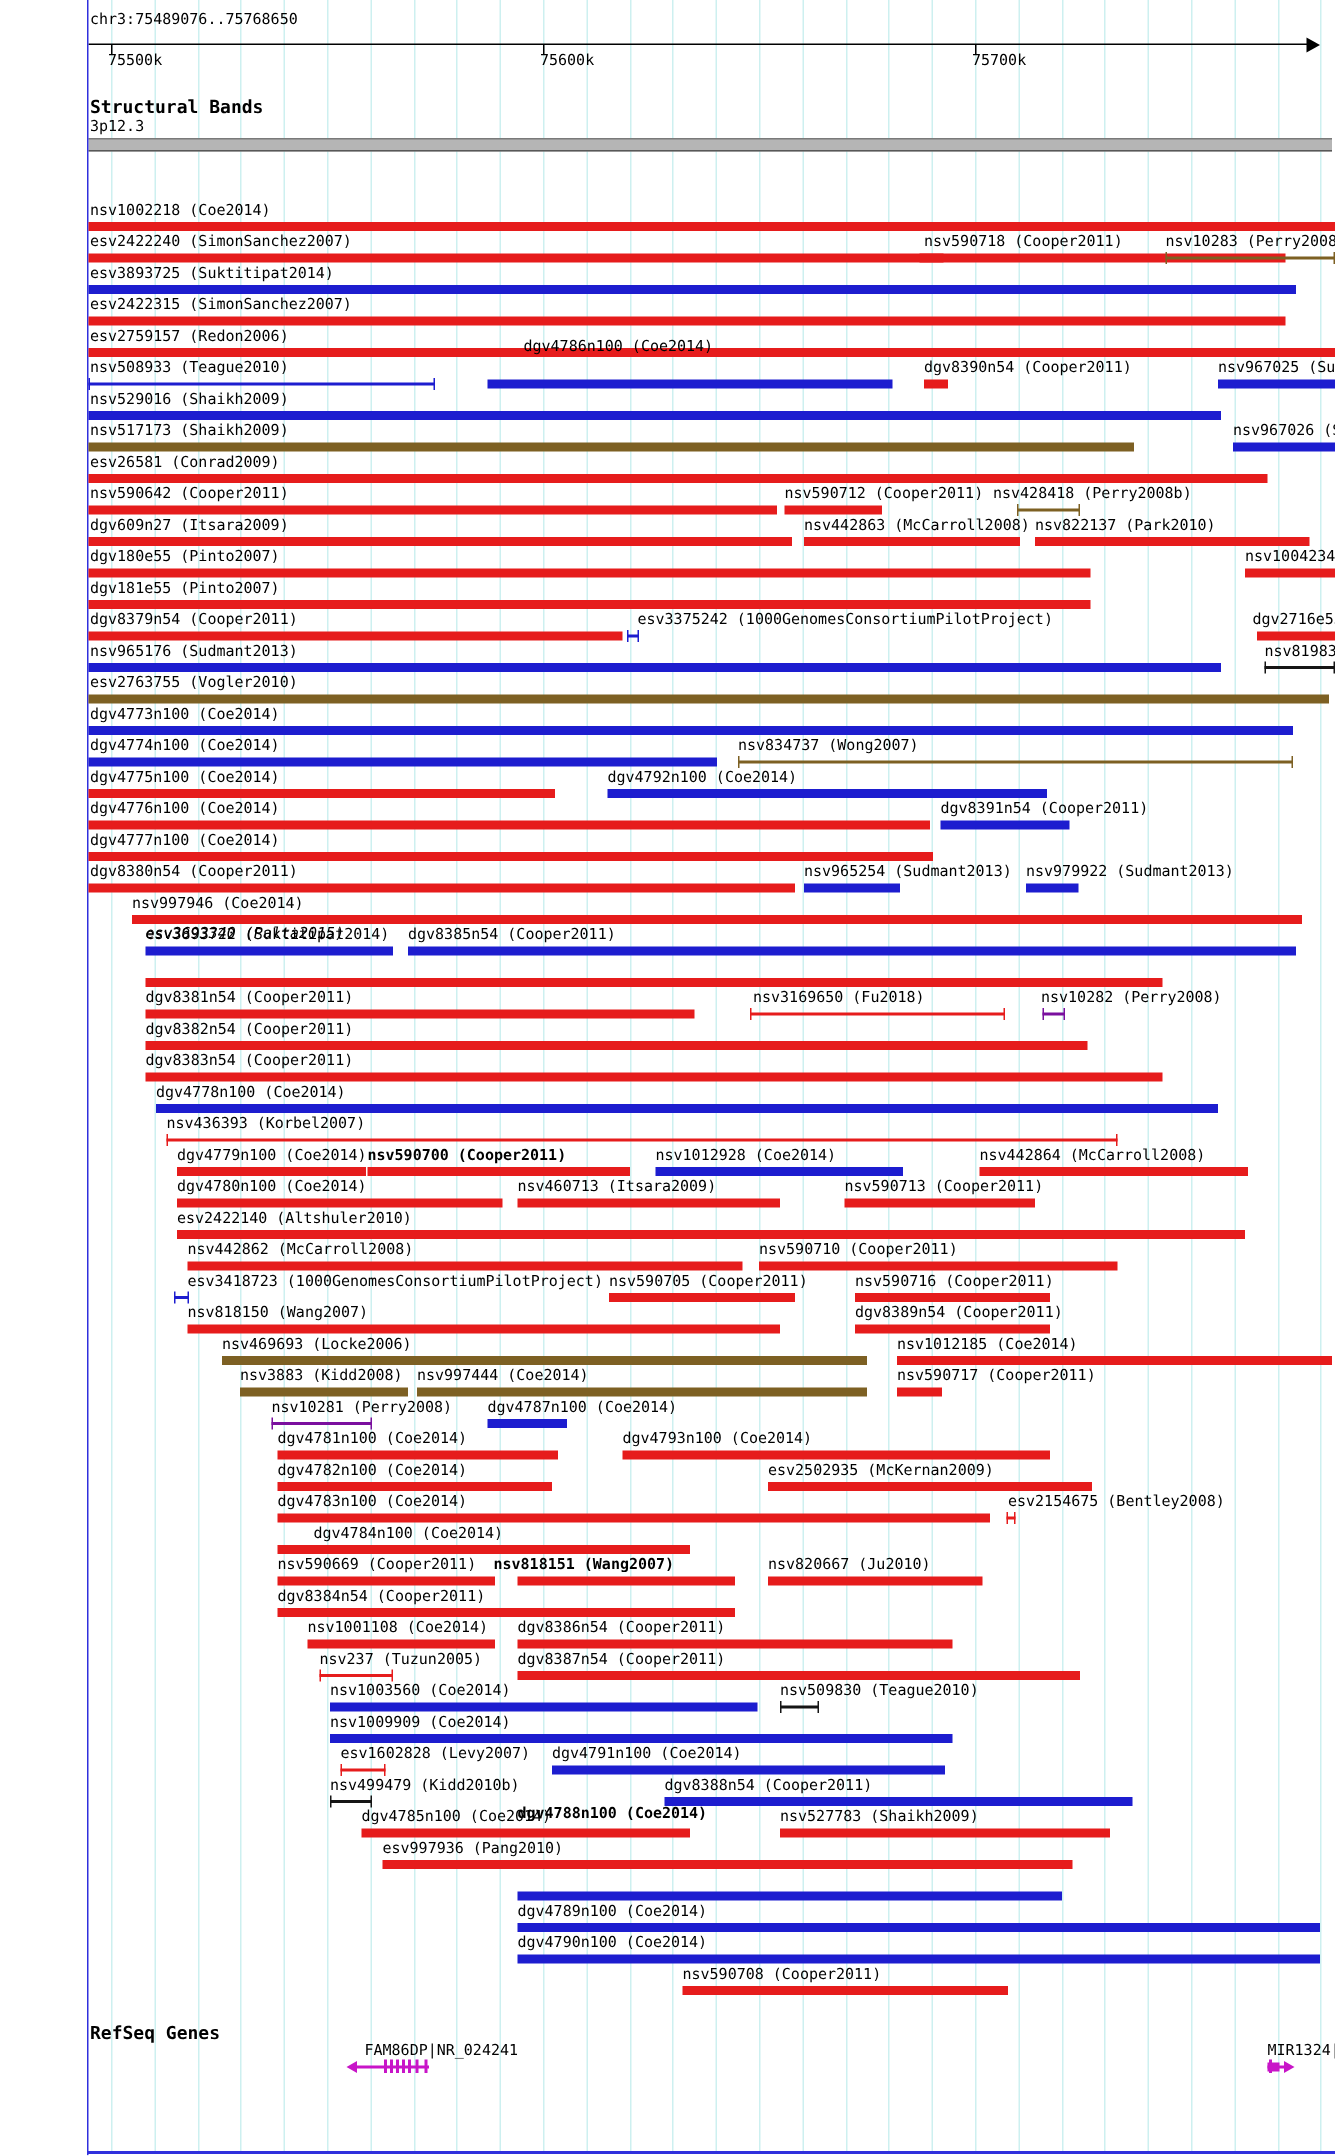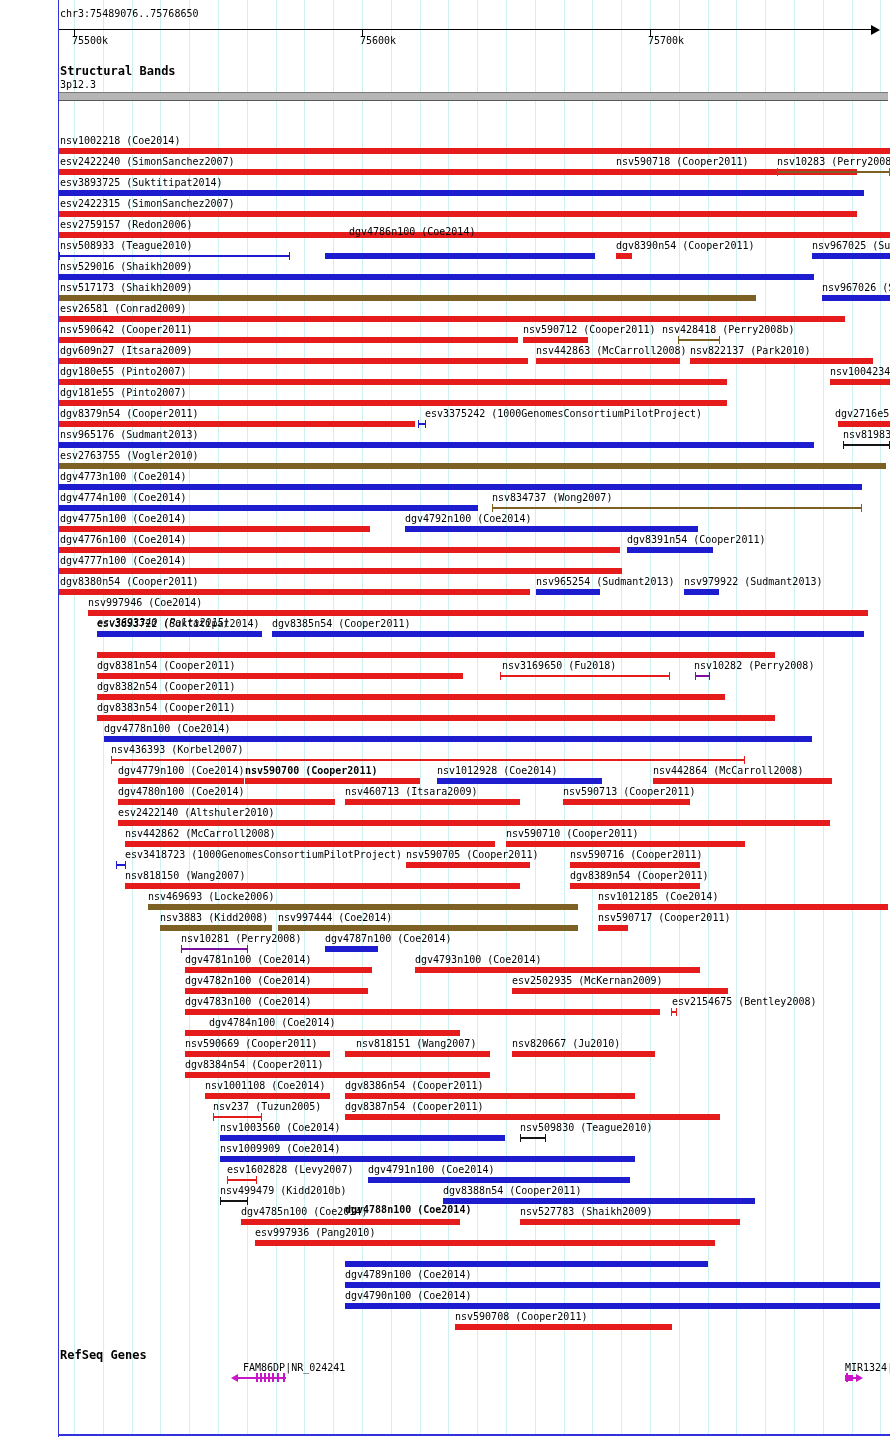--- a/index.html
+++ b/index.html
@@ -286,21 +286,21 @@
       <div class="txt" style="left: 672px; top: 996px;">esv2154675 (Bentley2008)</div>
       <div class="thin" style="left: 671px; top: 1008px; width: 6px;">
         <div class="ln" style="background: rgb(230, 28, 28);"></div>
         <div class="tk" style="left: 0px; background: rgb(230, 28, 28);"></div>
         <div class="tk" style="right: 0px; background: rgb(230, 28, 28);"></div>
       </div>
       <div class="txt" style="left: 185px; top: 1017px; margin-left: 24px;">dgv4784n100 (Coe2014)</div>
       <div class="vbar" style="left: 185px; top: 1030px; width: 275px; background: rgb(230, 28, 28);"></div>
       <div class="txt" style="left: 185px; top: 1038px;">nsv590669 (Cooper2011)</div>
       <div class="vbar" style="left: 185px; top: 1051px; width: 145px; background: rgb(230, 28, 28);"></div>
-      <div class="txt" style="left: 356px; top: 1038px;">nsv818151 (Wang2007)</div>
+      <div class="txt" style="left: 329px; top: 1038px; font-weight: bold;">nsv818151 (Wang2007)</div>
       <div class="vbar" style="left: 345px; top: 1051px; width: 145px; background: rgb(230, 28, 28);"></div>
       <div class="txt" style="left: 512px; top: 1038px;">nsv820667 (Ju2010)</div>
       <div class="vbar" style="left: 512px; top: 1051px; width: 143px; background: rgb(230, 28, 28);"></div>
       <div class="txt" style="left: 185px; top: 1059px;">dgv8384n54 (Cooper2011)</div>
       <div class="vbar" style="left: 185px; top: 1072px; width: 305px; background: rgb(230, 28, 28);"></div>
       <div class="txt" style="left: 205px; top: 1080px;">nsv1001108 (Coe2014)</div>
       <div class="vbar" style="left: 205px; top: 1093px; width: 125px; background: rgb(230, 28, 28);"></div>
       <div class="txt" style="left: 345px; top: 1080px;">dgv8386n54 (Cooper2011)</div>
       <div class="vbar" style="left: 345px; top: 1093px; width: 290px; background: rgb(230, 28, 28);"></div>
       <div class="txt" style="left: 213px; top: 1101px;">nsv237 (Tuzun2005)</div>

